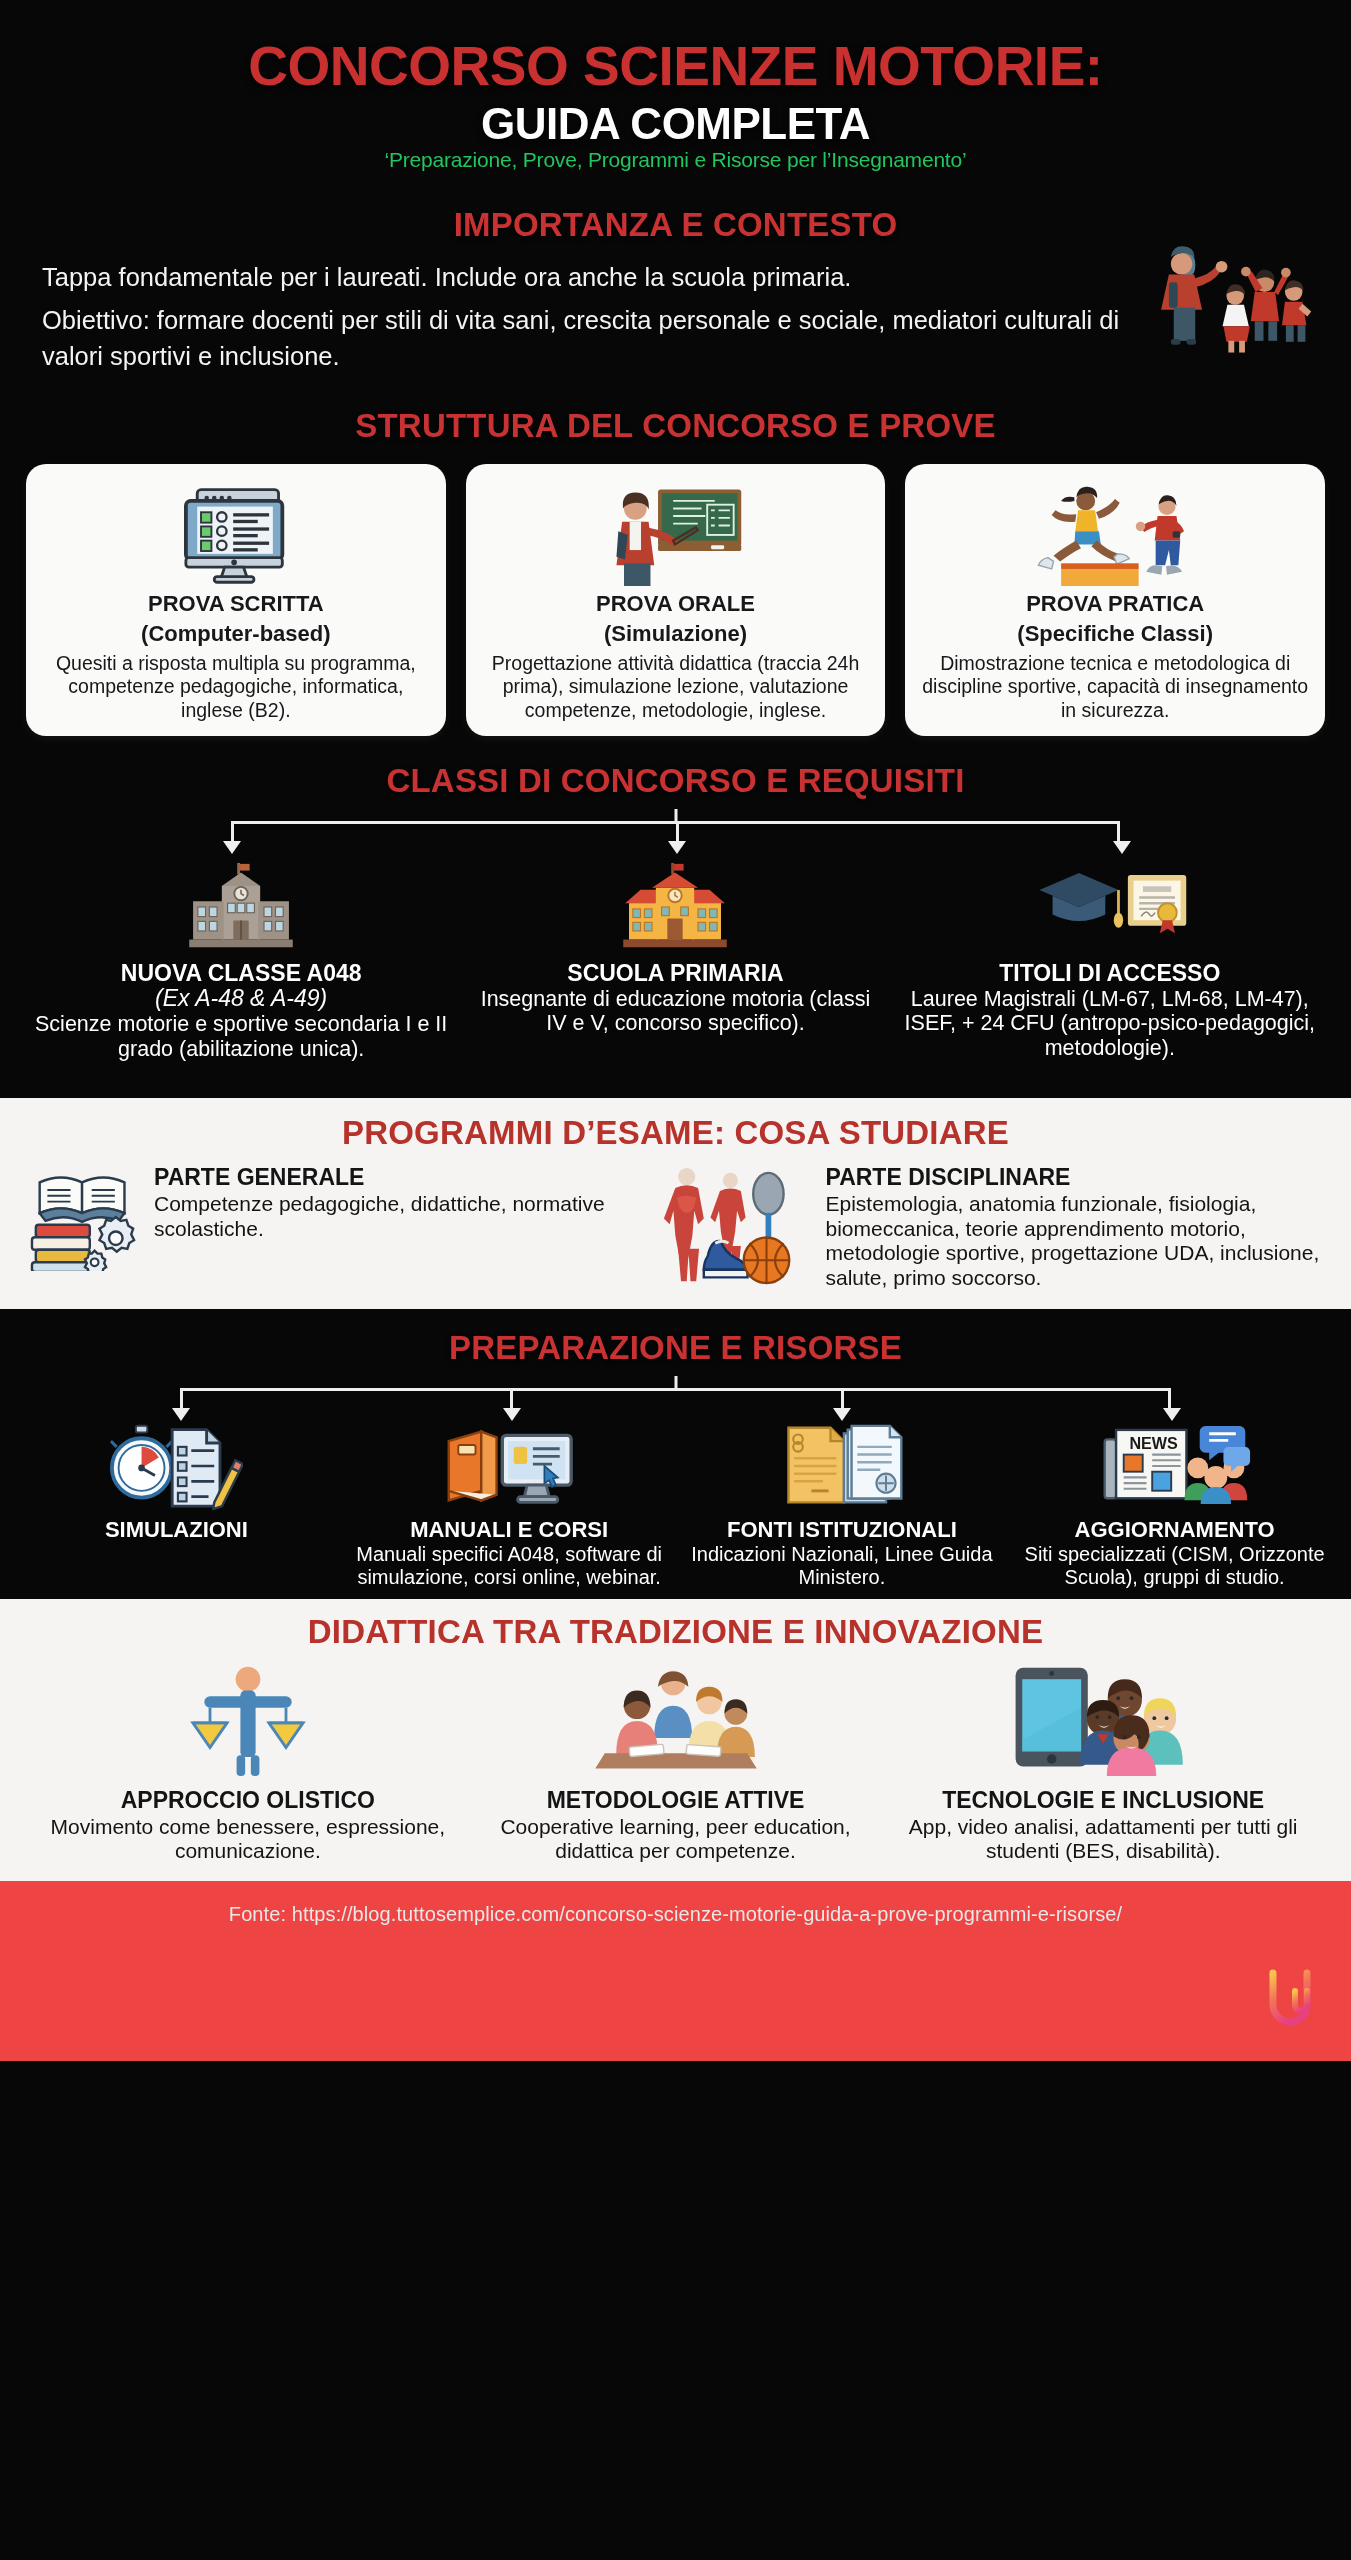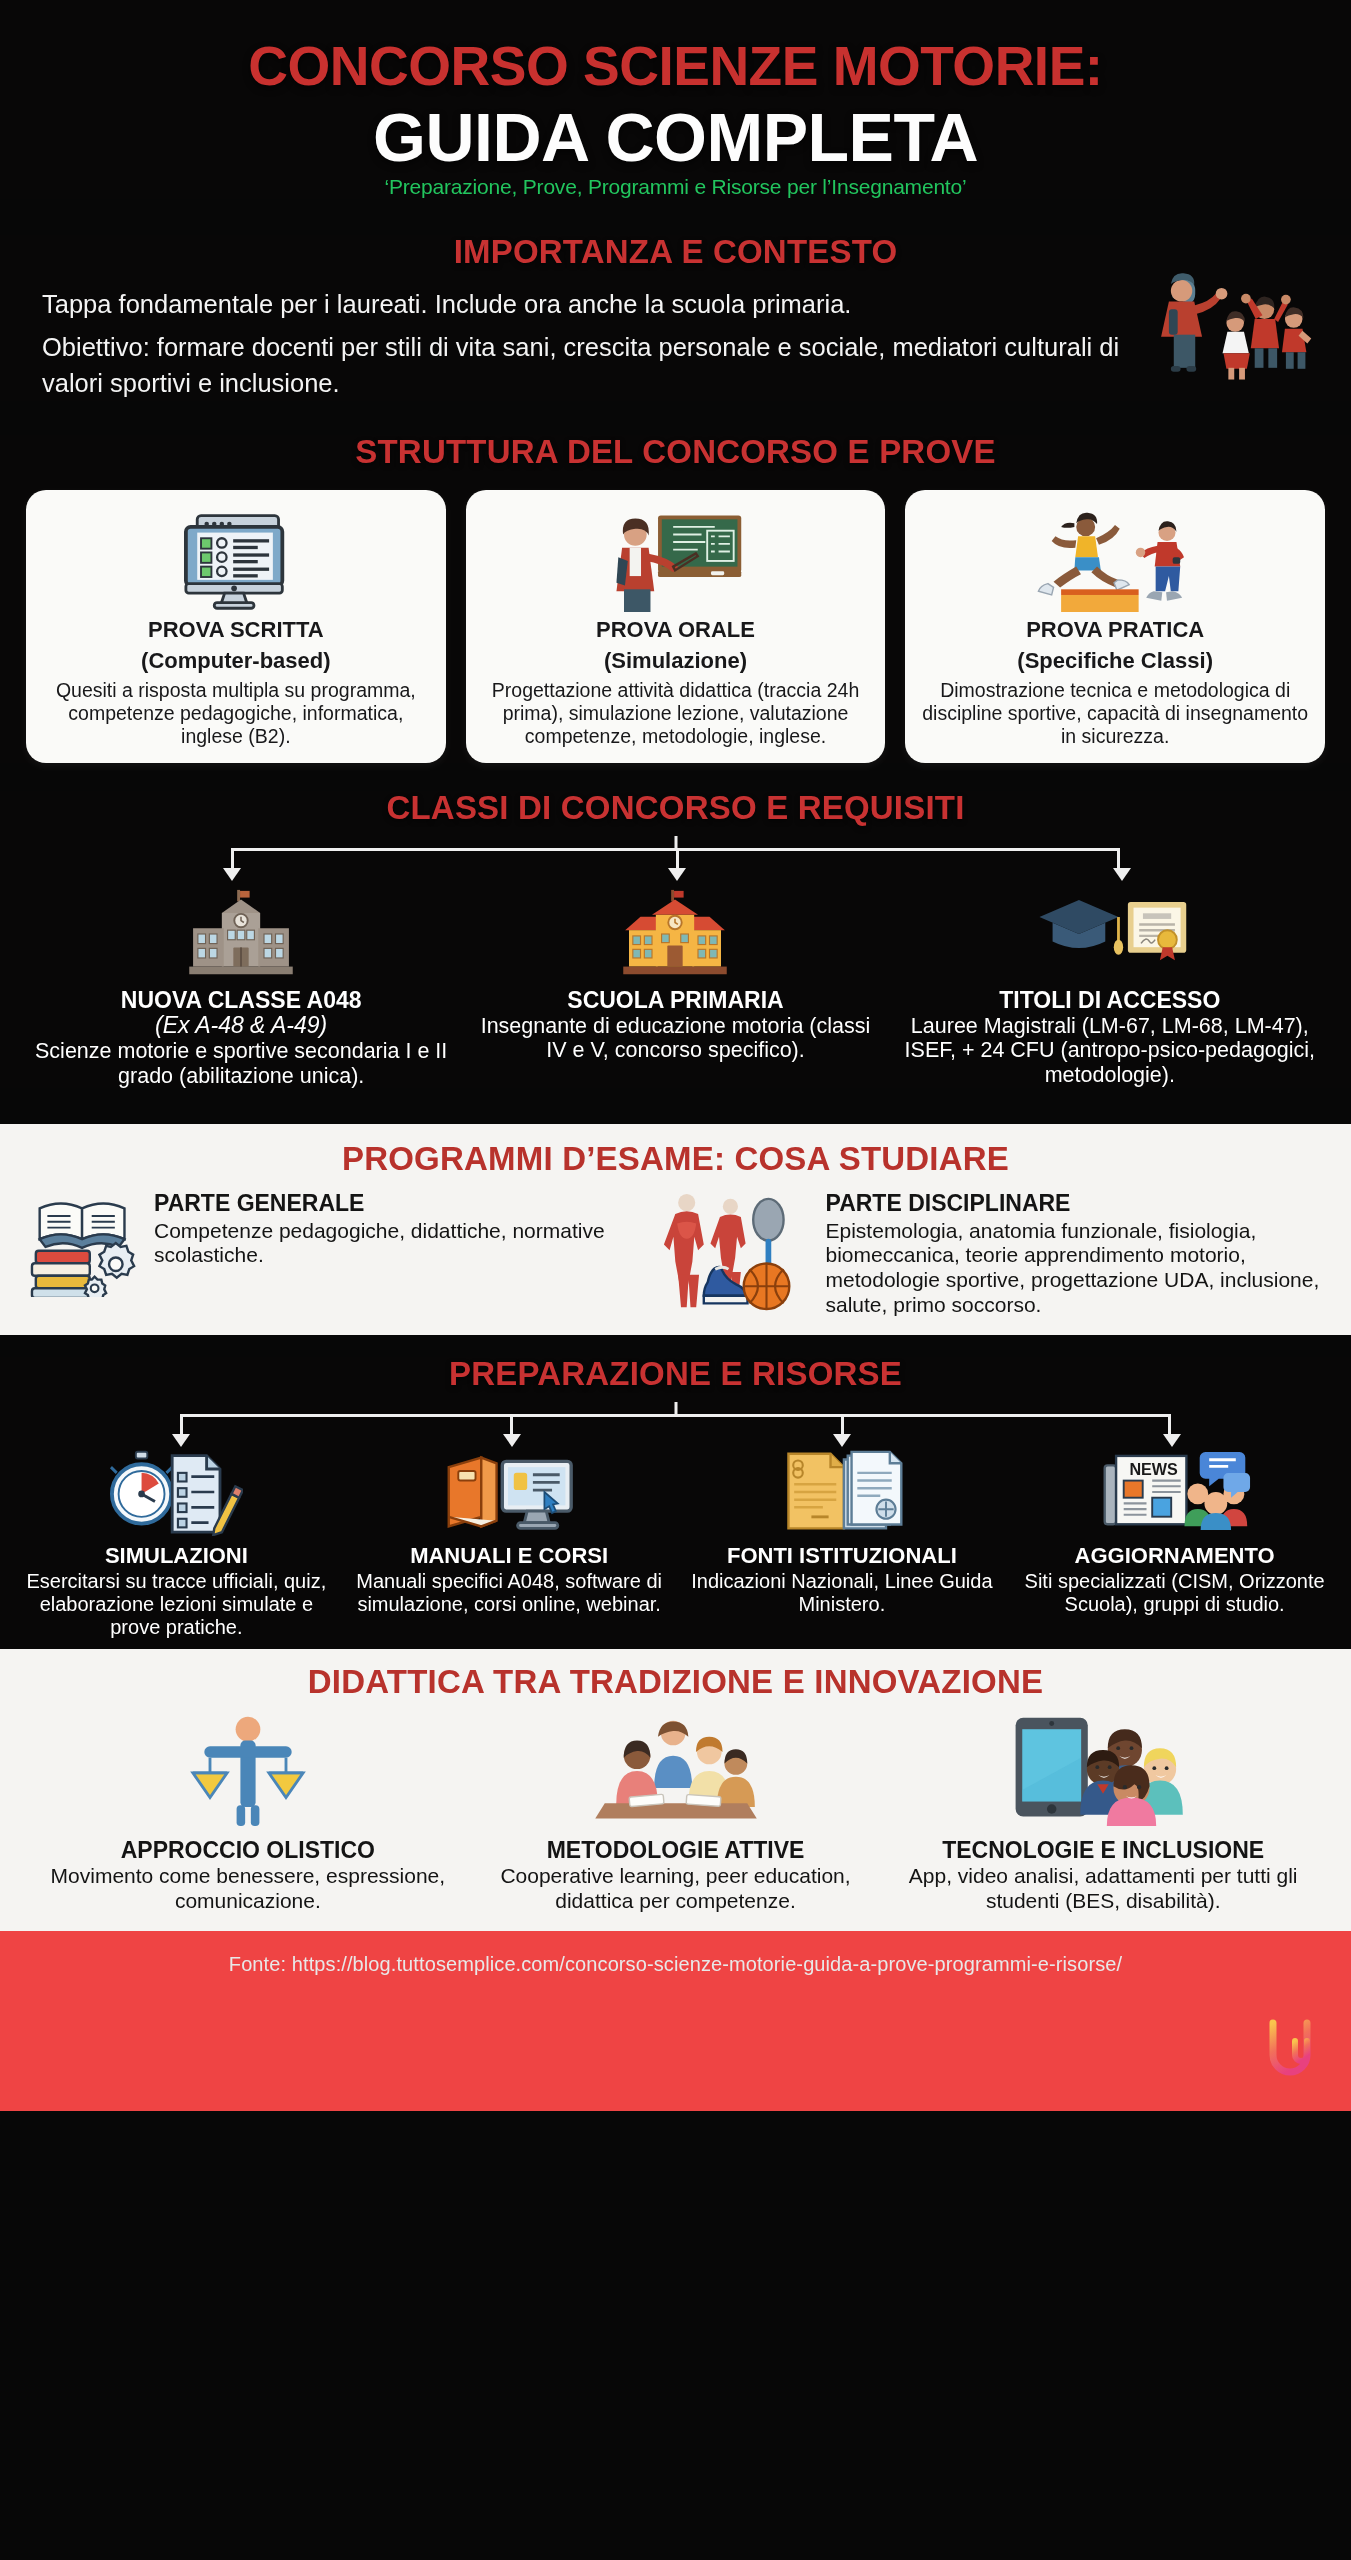--- a/index.html
+++ b/index.html
@@ -27,21 +27,21 @@
   .sec-title.redd  { color:#b8322c; }
 
   
   .hero { padding:38px 30px 0; text-align:center; }
   .hero h1 {
     font-size:55px; font-weight:900; letter-spacing:-.5px;
     color:#c8312f; line-height:1.03; text-transform:uppercase;
     text-shadow:0 3px 7px rgba(0,0,0,.6);
   }
   .hero h2 {
-    font-size:68px; font-weight:900; letter-spacing:-.5px;
+    font-size:44px; font-weight:900; letter-spacing:-.5px;
     color:#fdfdfd; line-height:1.12; margin-top:4px; text-transform:uppercase;
     text-shadow:0 3px 7px rgba(0,0,0,.6);
   }
   .hero .sub {
     font-size:21px; color:#22c55e; font-weight:400;
     letter-spacing:-.2px;
   }
 
   
   #importanza { margin-top:36px; }
@@ -484,21 +484,20 @@
                 <rect x="72" y="42" width="9" height="9"></rect>
               <rect x="72" y="58" width="9" height="9"></rect>
                 <rect x="72" y="74" width="9" height="9"></rect>
             </g>
             <path d="M86 30 h24 M86 46 h24 M86 62 h24 M86 78 h18" stroke="#2a3b4d" stroke-width="2.8"></path>
             <path d="M110 84 l18 -36 8 4 -18 36 -9 3z" fill="#f0c243" stroke="#2a3b4d" stroke-width="2.5"></path>
             <path d="M128 48 l4 -8 8 4 -4 8z" fill="#dd7f6b" stroke="#2a3b4d" stroke-width="2.5"></path>
           </svg>
         </div>
         <h3>SIMULAZIONI</h3>
-        <p>Esercitarsi su tracce ufficiali, quiz, elaborazione lezioni simulate e prove pratiche.</p>
       </div>
 
       <div class="col4">
         <div class="art">
           <svg viewBox="0 0 150 92" width="144" height="88">
             <path d="M12 20 l34 -10 v62 l-34 10z" fill="#e8772a" stroke="#8a3f0c" stroke-width="2.5"></path>
             <path d="M46 10 l16 6 v60 l-16 6z" fill="#f09a4a" stroke="#8a3f0c" stroke-width="2.5"></path>
             <path d="M12 72 l34 10 16 -6" fill="#f6efe2" stroke="#8a3f0c" stroke-width="2.5"></path>
             <rect x="22" y="24" width="18" height="10" rx="2" fill="#f7e2b0" stroke="#8a3f0c" stroke-width="2"></rect>
             <rect x="68" y="14" width="72" height="52" rx="4" fill="#e8eef3" stroke="#4a5a68" stroke-width="3.5"></rect>

